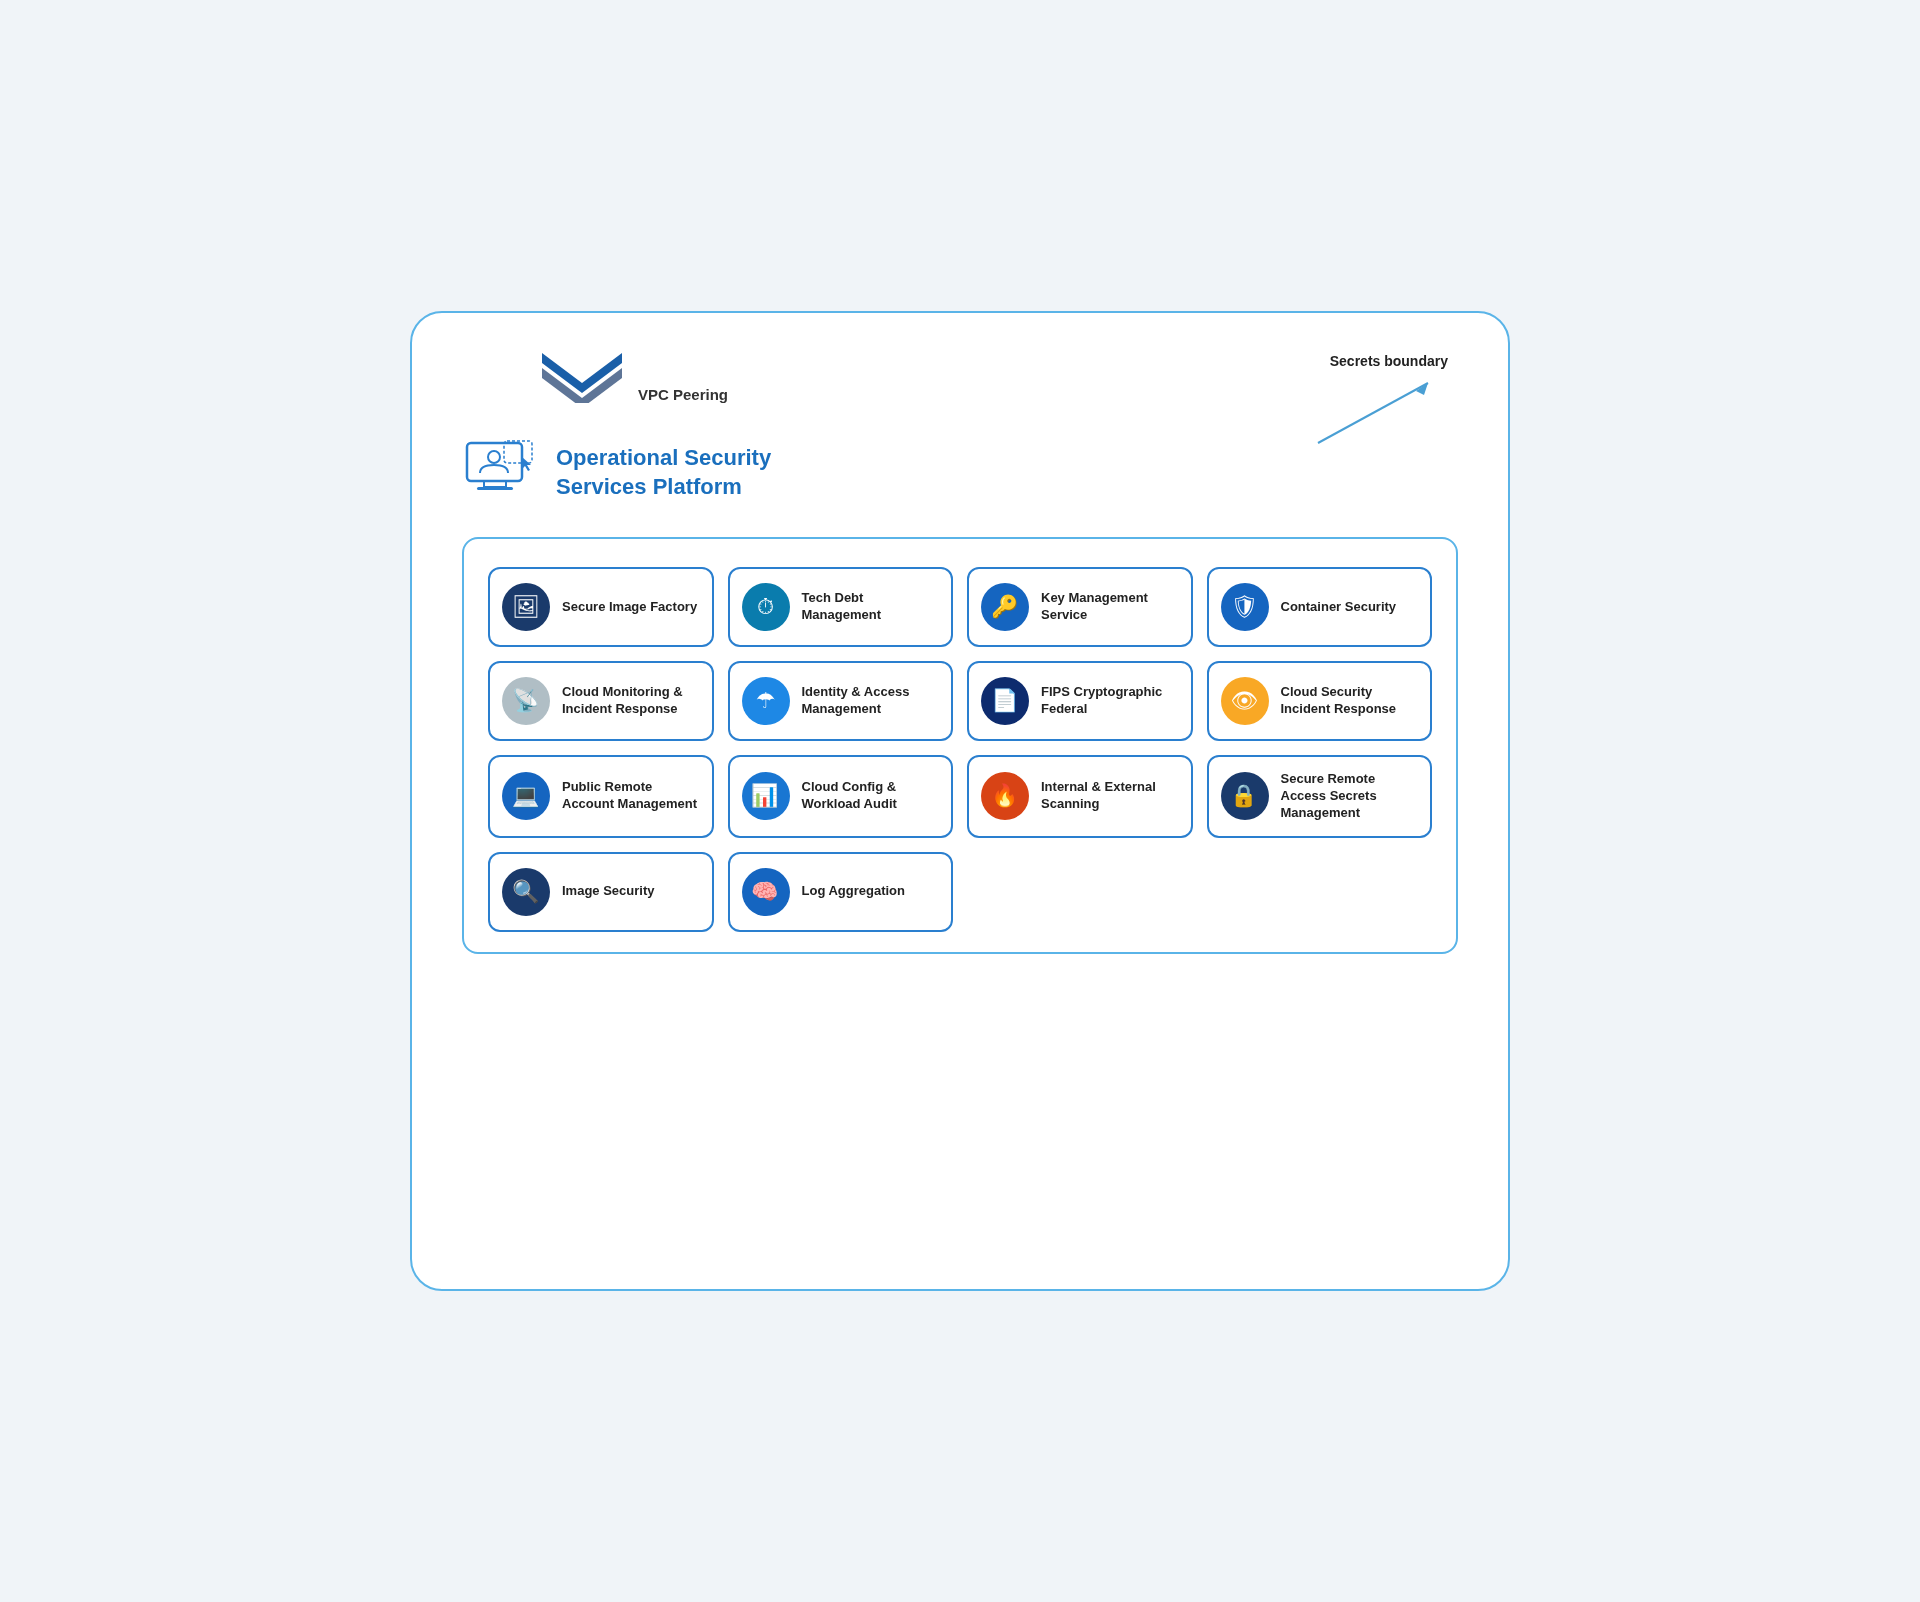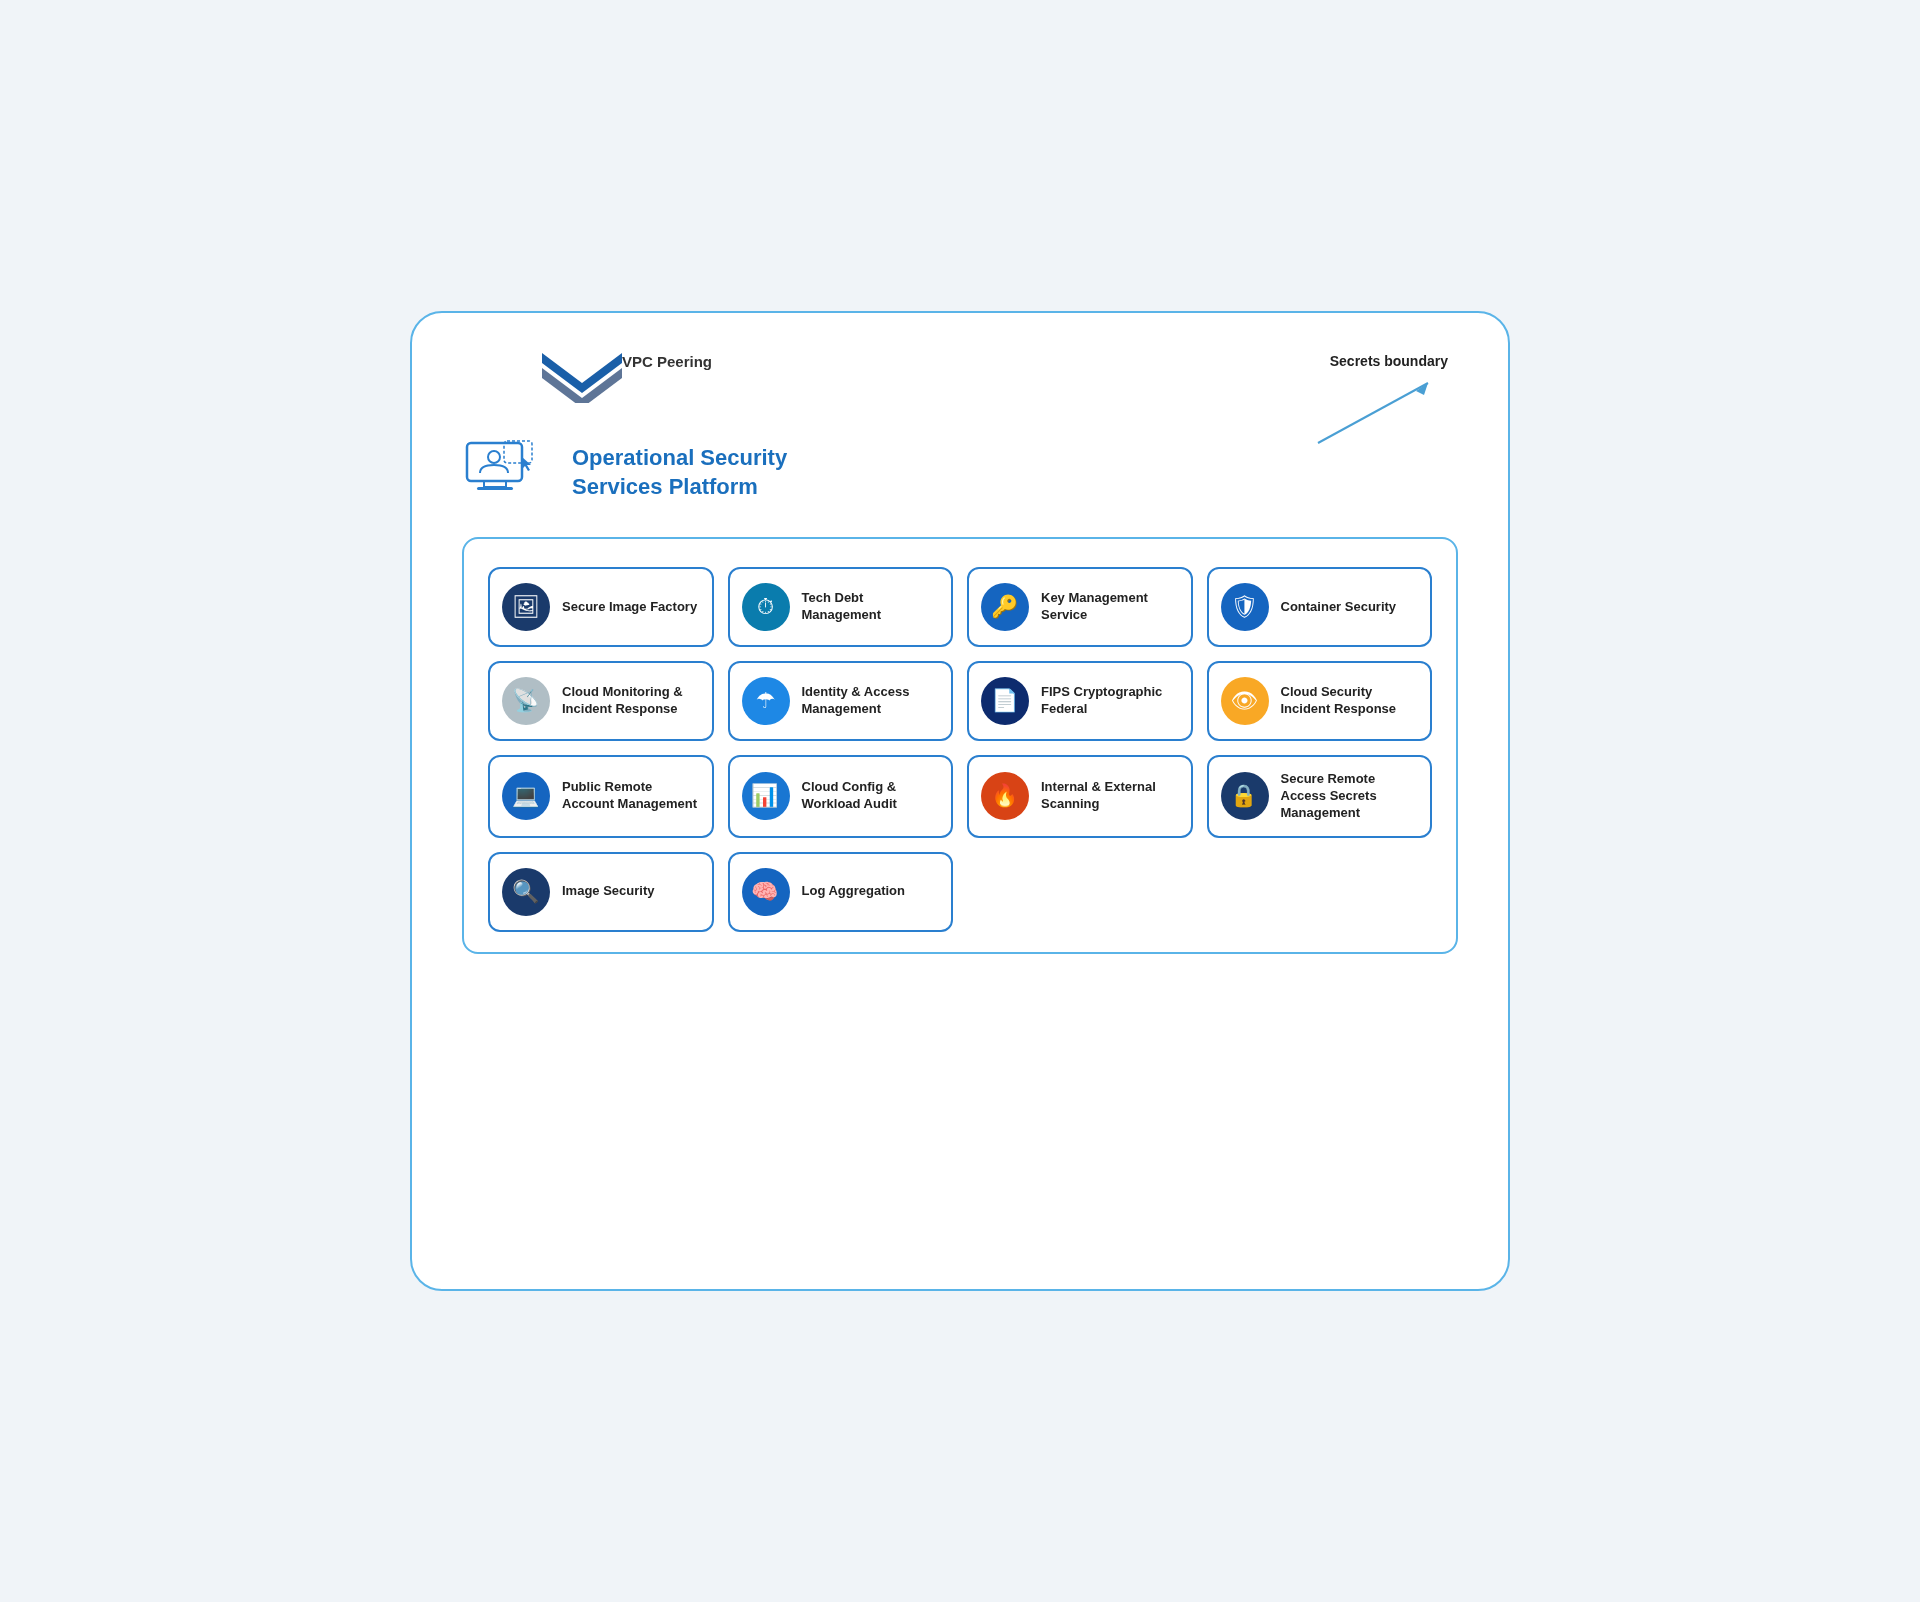--- a/index.html
+++ b/index.html
@@ -59,38 +59,39 @@
       transform: translateX(-50%);
       font-size: 26px;
       font-weight: 800;
       color: #fff;
       white-space: nowrap;
       text-align: center;
     }
     
     .vpc-section {
       display: flex;
-      align-items: flex-start;
+      align-items: flex-end;
       margin-left: 80px;
       margin-bottom: 30px;
+      gap: 16px;
     }
     .chevron-icon {
       width: 80px;
       height: 50px;
     }
     .vpc-label {
       font-size: 15px;
       font-weight: 600;
       color: #333;
     }
     
     .ops-platform-header {
       display: flex;
       align-items: center;
-      gap: 20px;
+      gap: 4px;
       margin-bottom: 24px;
     }
     .ops-icon {
       width: 90px;
       height: 80px;
     }
     .ops-title {
       font-size: 22px;
       font-weight: 800;
       color: #1a6fbd;

